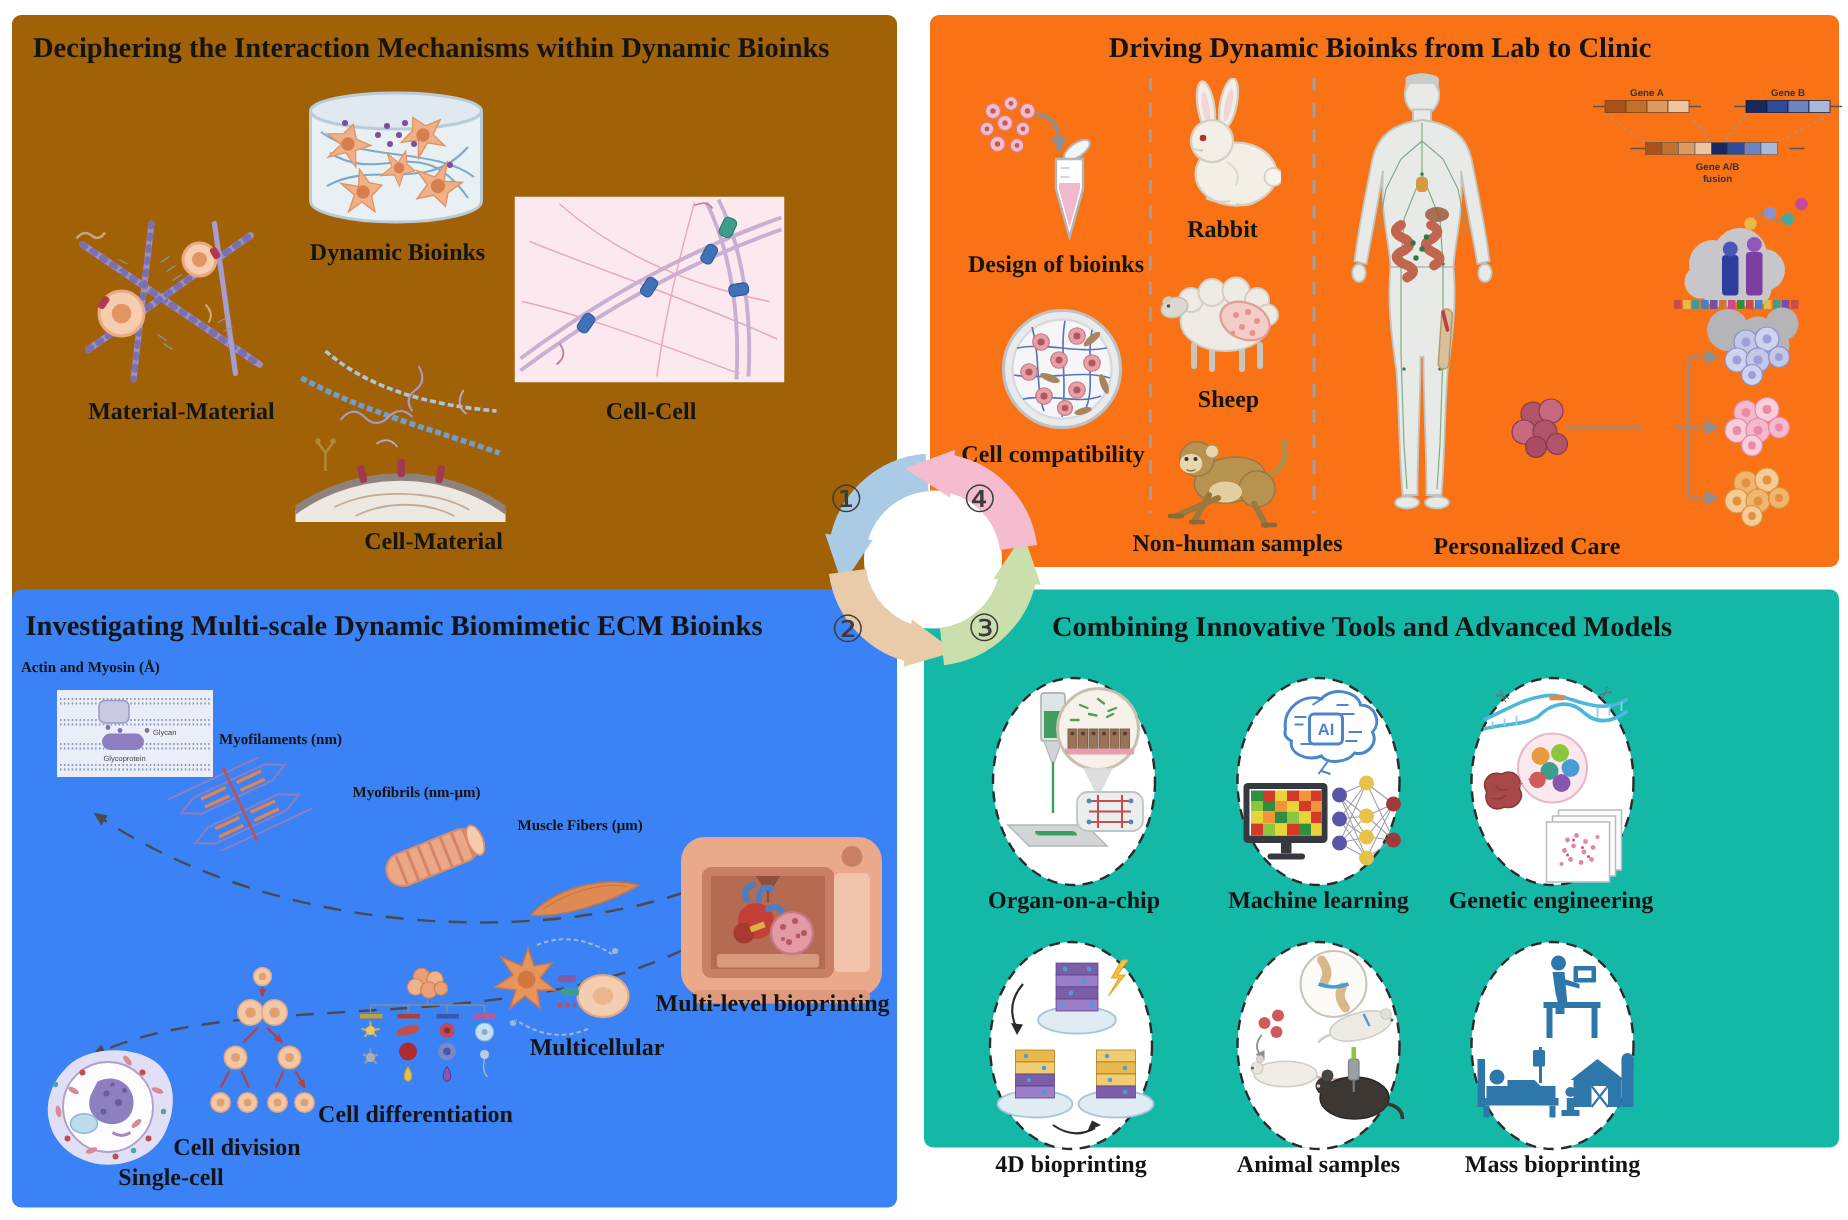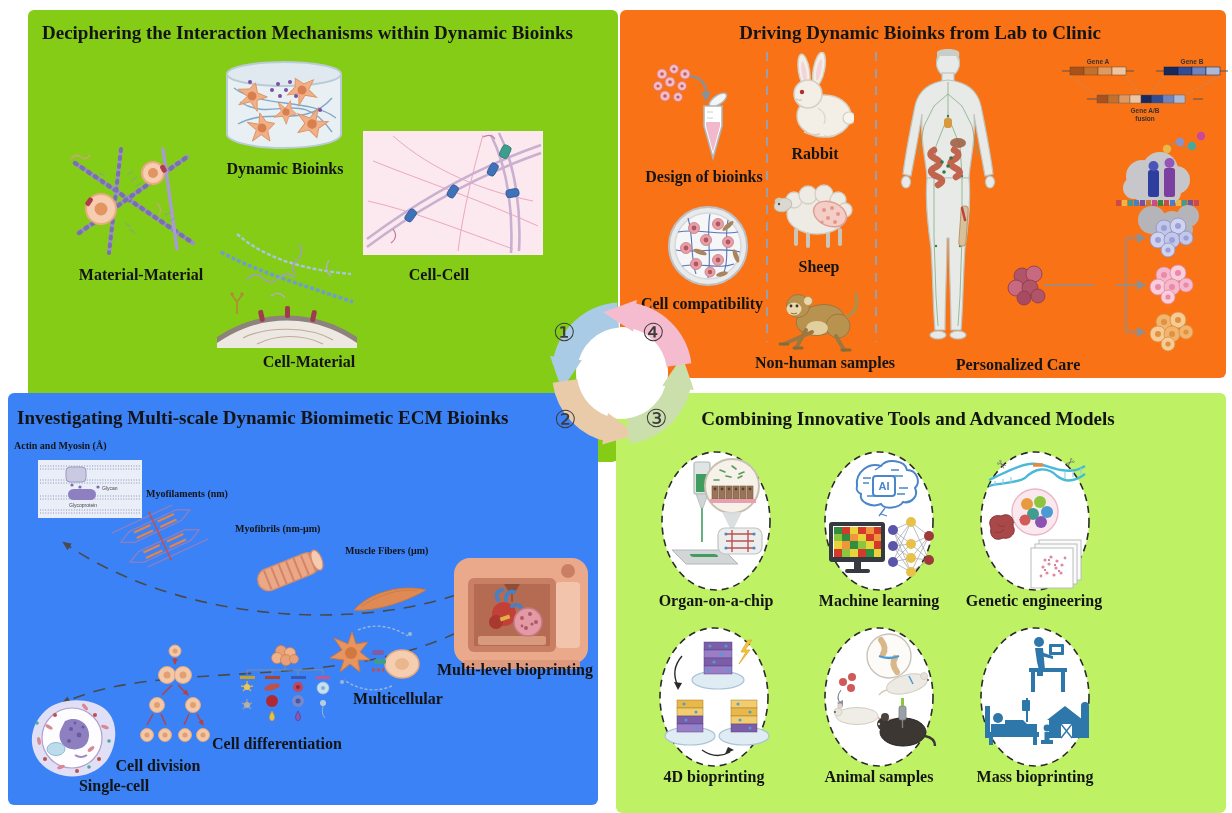--- a/index.html
+++ b/index.html
@@ -16,21 +16,21 @@
            line-height:1;z-index:7;}
   .vdash{position:absolute;width:2px;
          background:repeating-linear-gradient(to bottom,#9aa0a6 0 9px,transparent 9px 17px);}
   svg{display:block;}
 </style>
 </head>
 <body>
 
 <div class="stage">
 
-  <div class="panel" style="left: 8px; top: 10px; width: 590px; height: 452px; background: #84cc16; margin-left: 20px;">
+  <div class="panel" style="left: 8px; top: 10px; width: 590px; height: 452px; background: #a16207;">
     <div class="ptitle" style="left:14px;top:12px;">Deciphering the Interaction Mechanisms within Dynamic Bioinks</div>
 
     <svg class="illus" style="left:192px;top:48px;" width="128" height="100" viewBox="0 0 128 100">
       <defs>
         <g id="cellstar">
           <polygon points="0,-9 3,-3 10,-2 4,2 6,9 0,4 -7,8 -3,1 -10,-2 -3,-4" fill="#f0b088" stroke="#df9363" stroke-width="0.6"></polygon>
           <circle cx="0" cy="0" r="3" fill="#d97f4f"></circle>
         </g>
       </defs>
       <path d="M7 16 L7 76 A57 14 0 0 0 121 76 L121 16" fill="#e9f0f4" stroke="#b9cbd7" stroke-width="2"></path>
@@ -113,21 +113,21 @@
       </g>
       <g stroke="#2e5a96" stroke-width="0.8">
         <rect x="44" y="78" width="8" height="13" rx="3" fill="#3f72b8" transform="rotate(35 48 84)"></rect>
         <rect x="86" y="54" width="8" height="13" rx="3" fill="#3f72b8" transform="rotate(32 90 60)"></rect>
         <rect x="126" y="32" width="8" height="13" rx="3" fill="#3f72b8" transform="rotate(28 130 38)"></rect>
         <rect x="146" y="56" width="8" height="13" rx="3" fill="#3f72b8" transform="rotate(80 150 62)"></rect>
       </g>
       <rect x="138" y="14" width="9" height="13" rx="3" fill="#3f9d8f" stroke="#2e7a6e" stroke-width="0.8" transform="rotate(25 142 20)"></rect>
       <path d="M120 6 q8 -4 12 2 M30 98 q6 8 -2 14" fill="none" stroke="#c77ba3" stroke-width="1.2"></path>
     </svg>
-    <div class="lbl" style="left:411px;top:256px;">Cell-Cell</div>
+    <div class="lbl" style="left:426px;top:256px;">Cell-Cell</div>
   </div>
 
   <div class="panel" style="left: 620px; top: 10px; width: 606px; height: 368px; background: #f97316;">
     <div class="ptitle centered" style="left:300px;top:12px;">Driving Dynamic Bioinks from Lab to Clinic</div>
 
     <svg class="illus" style="left:28px;top:50px;" width="90" height="104" viewBox="0 0 90 104">
       <g stroke-width="0.8">
         <circle cx="14" cy="14" r="5" fill="#f4bcc4" stroke="#d87a88"></circle>
         <circle cx="26" cy="9" r="4.5" fill="#f4bcc4" stroke="#d87a88"></circle>
         <circle cx="37" cy="14" r="5" fill="#f4bcc4" stroke="#d87a88"></circle>
@@ -674,21 +674,21 @@
       </g>
       <g fill="#4aa8a0">
         <circle cx="84" cy="48" r="1.8"></circle>
           <circle cx="12" cy="30" r="1.8"></circle>
           <circle cx="64" cy="74" r="1.8"></circle>
       </g>
     </svg>
     <div class="lbl" style="left:58px;top:384px;margin-left:48px;">Single-cell</div>
   </div>
 
-  <div class="panel" style="left: 616px; top: 393px; width: 610px; height: 420px; background: #bef264;">
+  <div class="panel" style="left: 616px; top: 393px; width: 610px; height: 372px; background: #14b8a6;">
     <div class="ptitle centered" style="left:292px;top:15px;">Combining Innovative Tools and Advanced Models</div>
 
     <svg class="illus" style="left:42px;top:55px;" width="116" height="146" viewBox="0 0 116 146">
       <ellipse cx="58" cy="73" rx="54" ry="69" fill="#ffffff" stroke="#2b2b2b" stroke-width="1.6" stroke-dasharray="7 5"></ellipse>
       <g transform="translate(8,8)">
         <rect x="28" y="6" width="16" height="32" rx="2" fill="#dfe4e4" stroke="#b2b8b8" stroke-width="1.2"></rect>
         <rect x="30" y="18" width="12" height="18" fill="#3f9d5f"></rect>
         <polygon points="30,38 42,38 37,52 35,52" fill="#cfd4d4" stroke="#b2b8b8" stroke-width="0.8"></polygon>
         <path d="M36 52 V86" stroke="#3f9d5f" stroke-width="1.6"></path>
         <polygon points="6,94 58,94 72,108 20,108" fill="#d2d6d6" stroke="#b2b8b8" stroke-width="1"></polygon>

